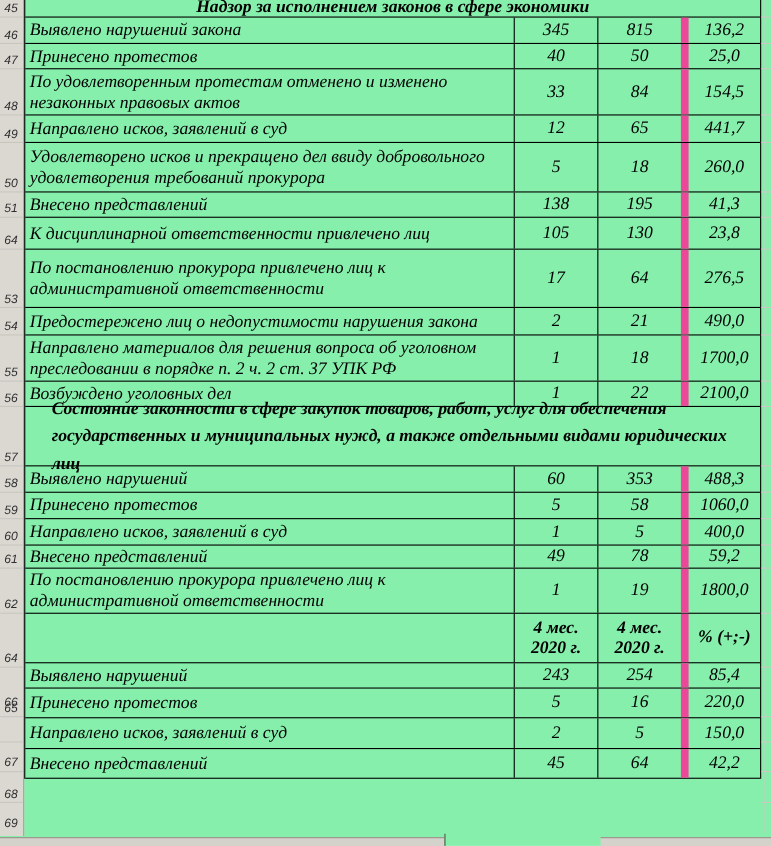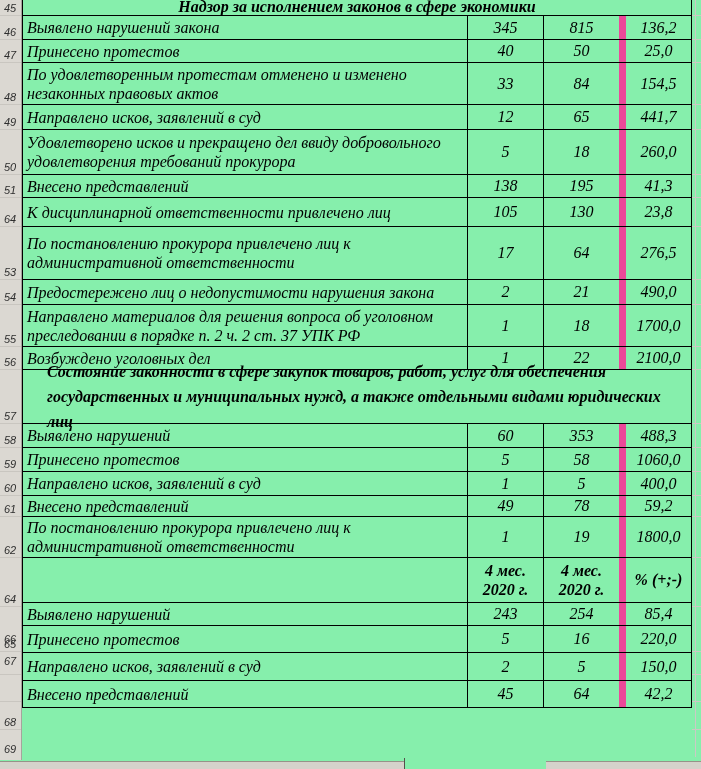--- a/index.html
+++ b/index.html
@@ -55,21 +55,21 @@
     <div class="gn" style="top:355px">56</div>
     <div class="gn" style="top:409px">57</div>
     <div class="gn" style="top:433px">58</div>
     <div class="gn" style="top:457px">59</div>
     <div class="gn" style="top:481px">60</div>
     <div class="gn" style="top:502px">61</div>
     <div class="gn" style="top:543px">62</div>
     <div class="gn" style="top:592px">64</div>
     <div class="gn" style="top:637px">65</div>
     <div class="gn" style="top:632px">66</div>
-    <div class="gn" style="top:654px">67</div>
+    <div class="gn" style="top:686px">67</div>
     <div class="gn" style="top:715px">68</div>
     <div class="gn" style="top:742px">69</div>
   <div class="gsep" style="top: 15px;"></div>
       <div class="gsep" style="top: 39px;"></div>
       <div class="gsep" style="top: 62px;"></div>
       <div class="gsep" style="top: 104px;"></div>
       <div class="gsep" style="top: 129px;"></div>
       <div class="gsep" style="top: 174px;"></div>
       <div class="gsep" style="top: 197px;"></div>
       <div class="gsep" style="top: 226px;"></div>

